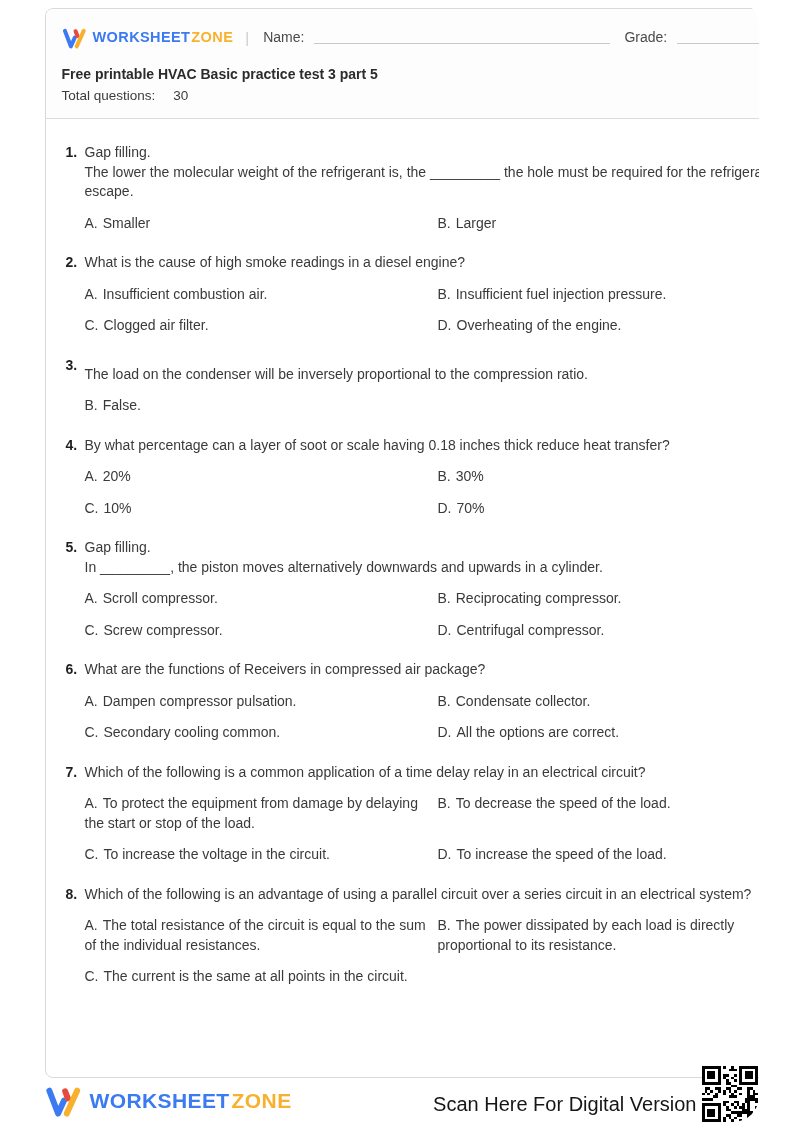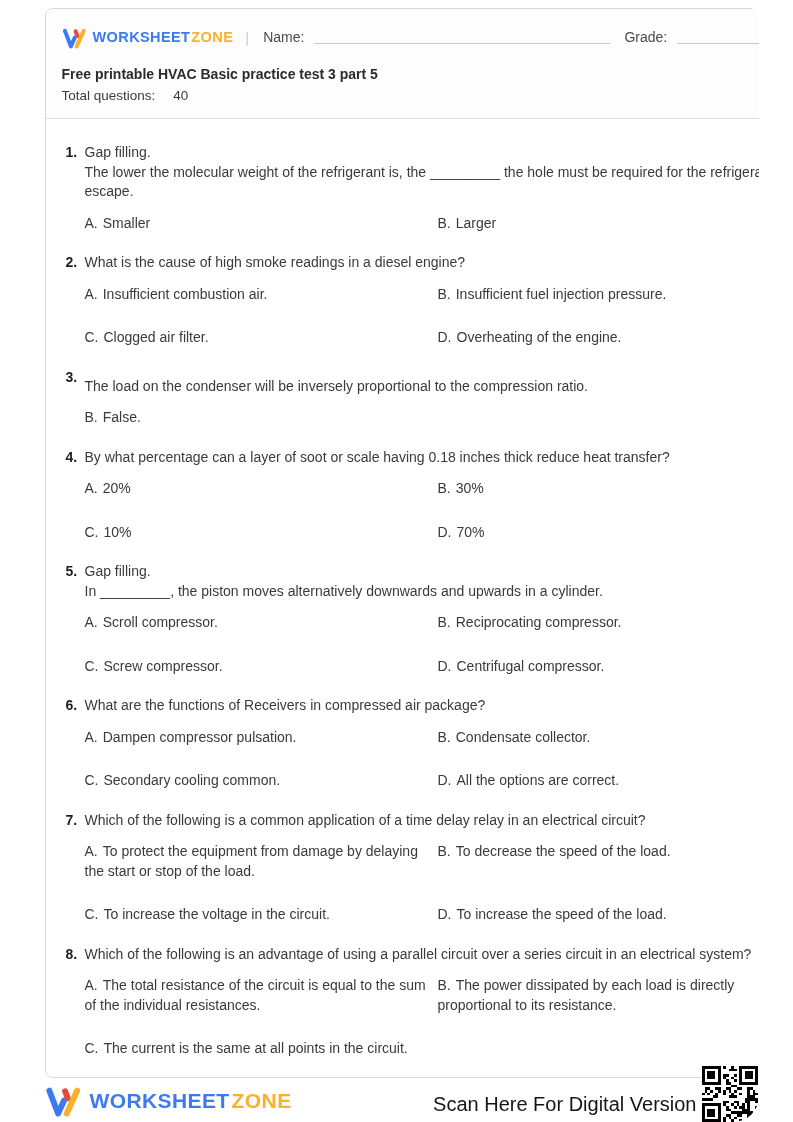--- a/index.html
+++ b/index.html
@@ -30,21 +30,21 @@
   .grade-line { flex:1; margin:0 2px 0 10px; }
   .title { margin-top:15px; font-size:14px; font-weight:bold; color:#2b2b2b; }
   .total-row { margin-top:6px; font-size:13.5px; color:#3c3c3c; }
   .total-value { margin-left:18px; }
   
   .questions { padding:24px 24px 0 20px; }
   .question { display:grid; grid-template-columns:19px 1fr; margin-bottom:20px; }
   .q-num { font-weight:bold; color:#1e1e1e; font-size:14px; line-height:19.5px; }
   .q-text { font-size:14px; line-height:19.5px; color:#3a3a3a; }
   .q-text.gap { margin-top:9px; }
-  .options { display:grid; margin-top:12px; row-gap:24px; }
+  .options { display:grid; margin-top:12px; row-gap:12px; }
   .cols-1 { grid-template-columns:1fr 1fr; }
   .cols-2 { grid-template-columns:1fr 1fr; }
   .cols-4 { grid-template-columns:1fr 1fr; }
   .option { font-size:14px; line-height:19.5px; color:#3a3a3a; }
   .option .letter { margin-right:5px; }
   
   .footer-brand { position:absolute; left:10px; top:1082px; display:flex; align-items:center; gap:8px; }
   .footer-brand .brand-word1, .footer-brand .brand-word2 { font-size:21px; }
   .footer-brand .brand-word2 { margin-left:2px; }
   .scan-text { position:absolute; top:1093px; right:62px; font-size:20px; color:#161616; }
@@ -73,21 +73,21 @@
           </span>
         </div>
         <span class="sep">|</span>
         <span class="field-label">Name:</span>
         <span class="blank-line name-line"></span>
         <span class="field-label">Grade:</span>
         <span class="blank-line grade-line"></span>
       </div>
       <div class="title">Free printable HVAC Basic practice test 3 part 5</div>
       <div class="total-row">
-        <span>Total questions:</span><span class="total-value">40</span>
+        <span>Total questions:</span><span class="total-value">30</span>
       </div>
     </div>
 
     <div class="questions">
   <div class="question">
     <div class="q-num">1.</div>
     <div class="q-body">
       <div class="q-paragraphs">
               <p class="q-text">Gap filling.</p>
               <p class="q-text">The lower the molecular weight of the refrigerant is, the _________ the hole must be required for the refrigerant to escape.</p>

